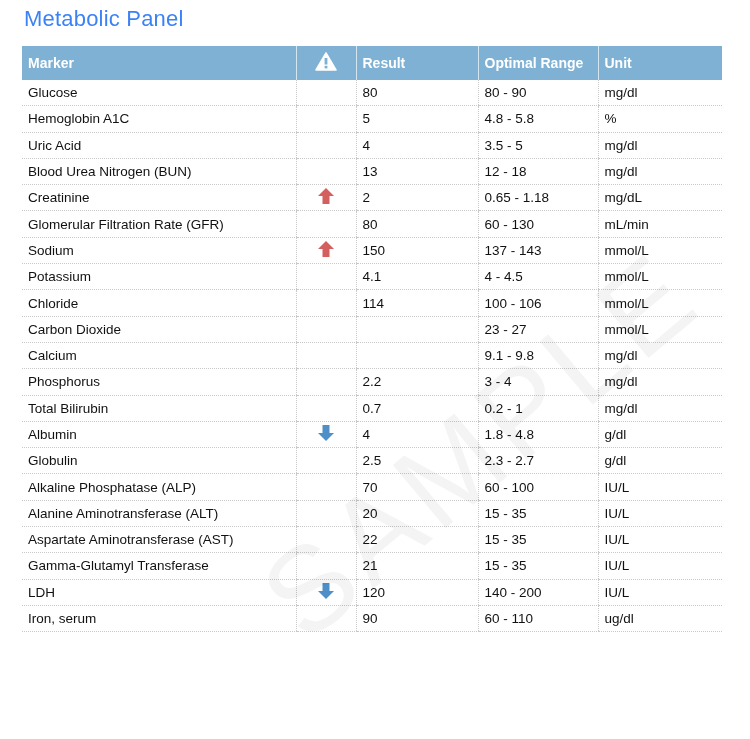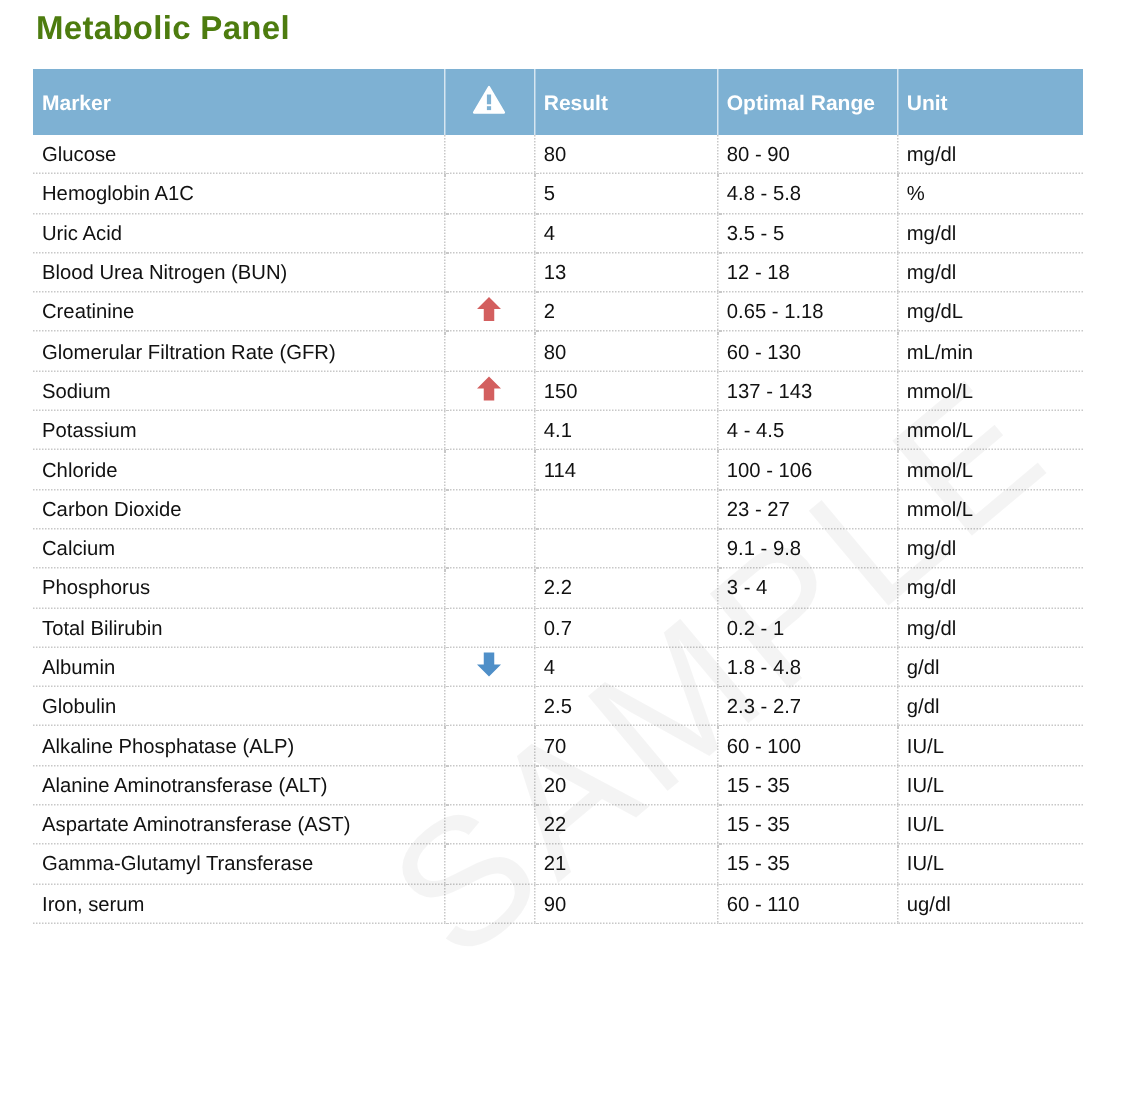--- a/index.html
+++ b/index.html
@@ -1,29 +1,29 @@
 <!DOCTYPE html>
 <html><head>
   <meta charset="utf-8">
   <style>
     html, body { margin:0; padding:0; background:#ffffff; }
     body { width:750px; height:739px; position:relative; overflow:hidden;
            font-family:"Liberation Sans", sans-serif; color:#111; }
-    .title { position:absolute; left:24px; top:6px; font-size:22px; color:#4d7c0f;
-             font-weight:bold; letter-spacing:0.2px; }
+    .title { position:absolute; left:24px; top:6px; font-size:22px; color:#3b82f6;
+             font-weight:normal; letter-spacing:0.2px; }
     .watermark { position:absolute; left:180px; top:300px; font-size:120px;
                  font-weight:normal; color:rgba(0,0,0,0.045); transform:rotate(-40deg);
                  transform-origin:left top; letter-spacing:6px; pointer-events:none;
                  font-family:"Liberation Sans", sans-serif; top:560px; left:235px; }
     table { position:absolute; left:22px; top:46px; width:700px; border-collapse:collapse;
             table-layout:fixed; font-size:13.5px; }
     col.c-marker { width:274px; } col.c-flag { width:60px; } col.c-result { width:122px; }
     col.c-range { width:120px; } col.c-unit { width:124px; }
     thead th { background:#7eb1d3; color:#fff; font-weight:bold; text-align:left;
-               height:44px; padding:0 6px; font-size:14px; border-left:1px solid #d6e6f1; }
+               height:34px; padding:0 6px; font-size:14px; border-left:1px solid #d6e6f1; }
     thead th:first-child { border-left:none; }
     thead th.flag { text-align:center; }
     tbody td { height:25.3px; padding:0 6px; border-bottom:1px dotted #c8c8c8;
                border-left:1px dotted #c8c8c8; white-space:nowrap; }
     tbody td:first-child { border-left:none;margin-left:43px; }
     tbody td.flag { text-align:center; padding:0; }
     .arrow { display:inline-block; vertical-align:middle; }
   </style>
 </head>
 <body>
@@ -189,20 +189,29 @@
         <td>IU/L</td>
       </tr>
       <tr>
         <td>Gamma-Glutamyl Transferase</td>
         <td class="flag"></td>
         <td>21</td>
         <td>15 - 35</td>
         <td>IU/L</td>
       </tr>
       <tr>
+        <td>LDH</td>
+        <td class="flag"><span class="arrow"><svg width="18" height="18" viewBox="0 0 18 18">
+              <path d="M9 17 L17 9 L12.5 9 L12.5 1 L5.5 1 L5.5 9 L1 9 Z" fill="#4f8fc8"></path>
+            </svg></span></td>
+        <td>120</td>
+        <td>140 - 200</td>
+        <td>IU/L</td>
+      </tr>
+      <tr>
         <td>Iron, serum</td>
         <td class="flag"></td>
         <td>90</td>
         <td>60 - 110</td>
         <td>ug/dl</td>
       </tr>
     </tbody>
 </table>
 
 <div class="watermark">SAMPLE</div>

